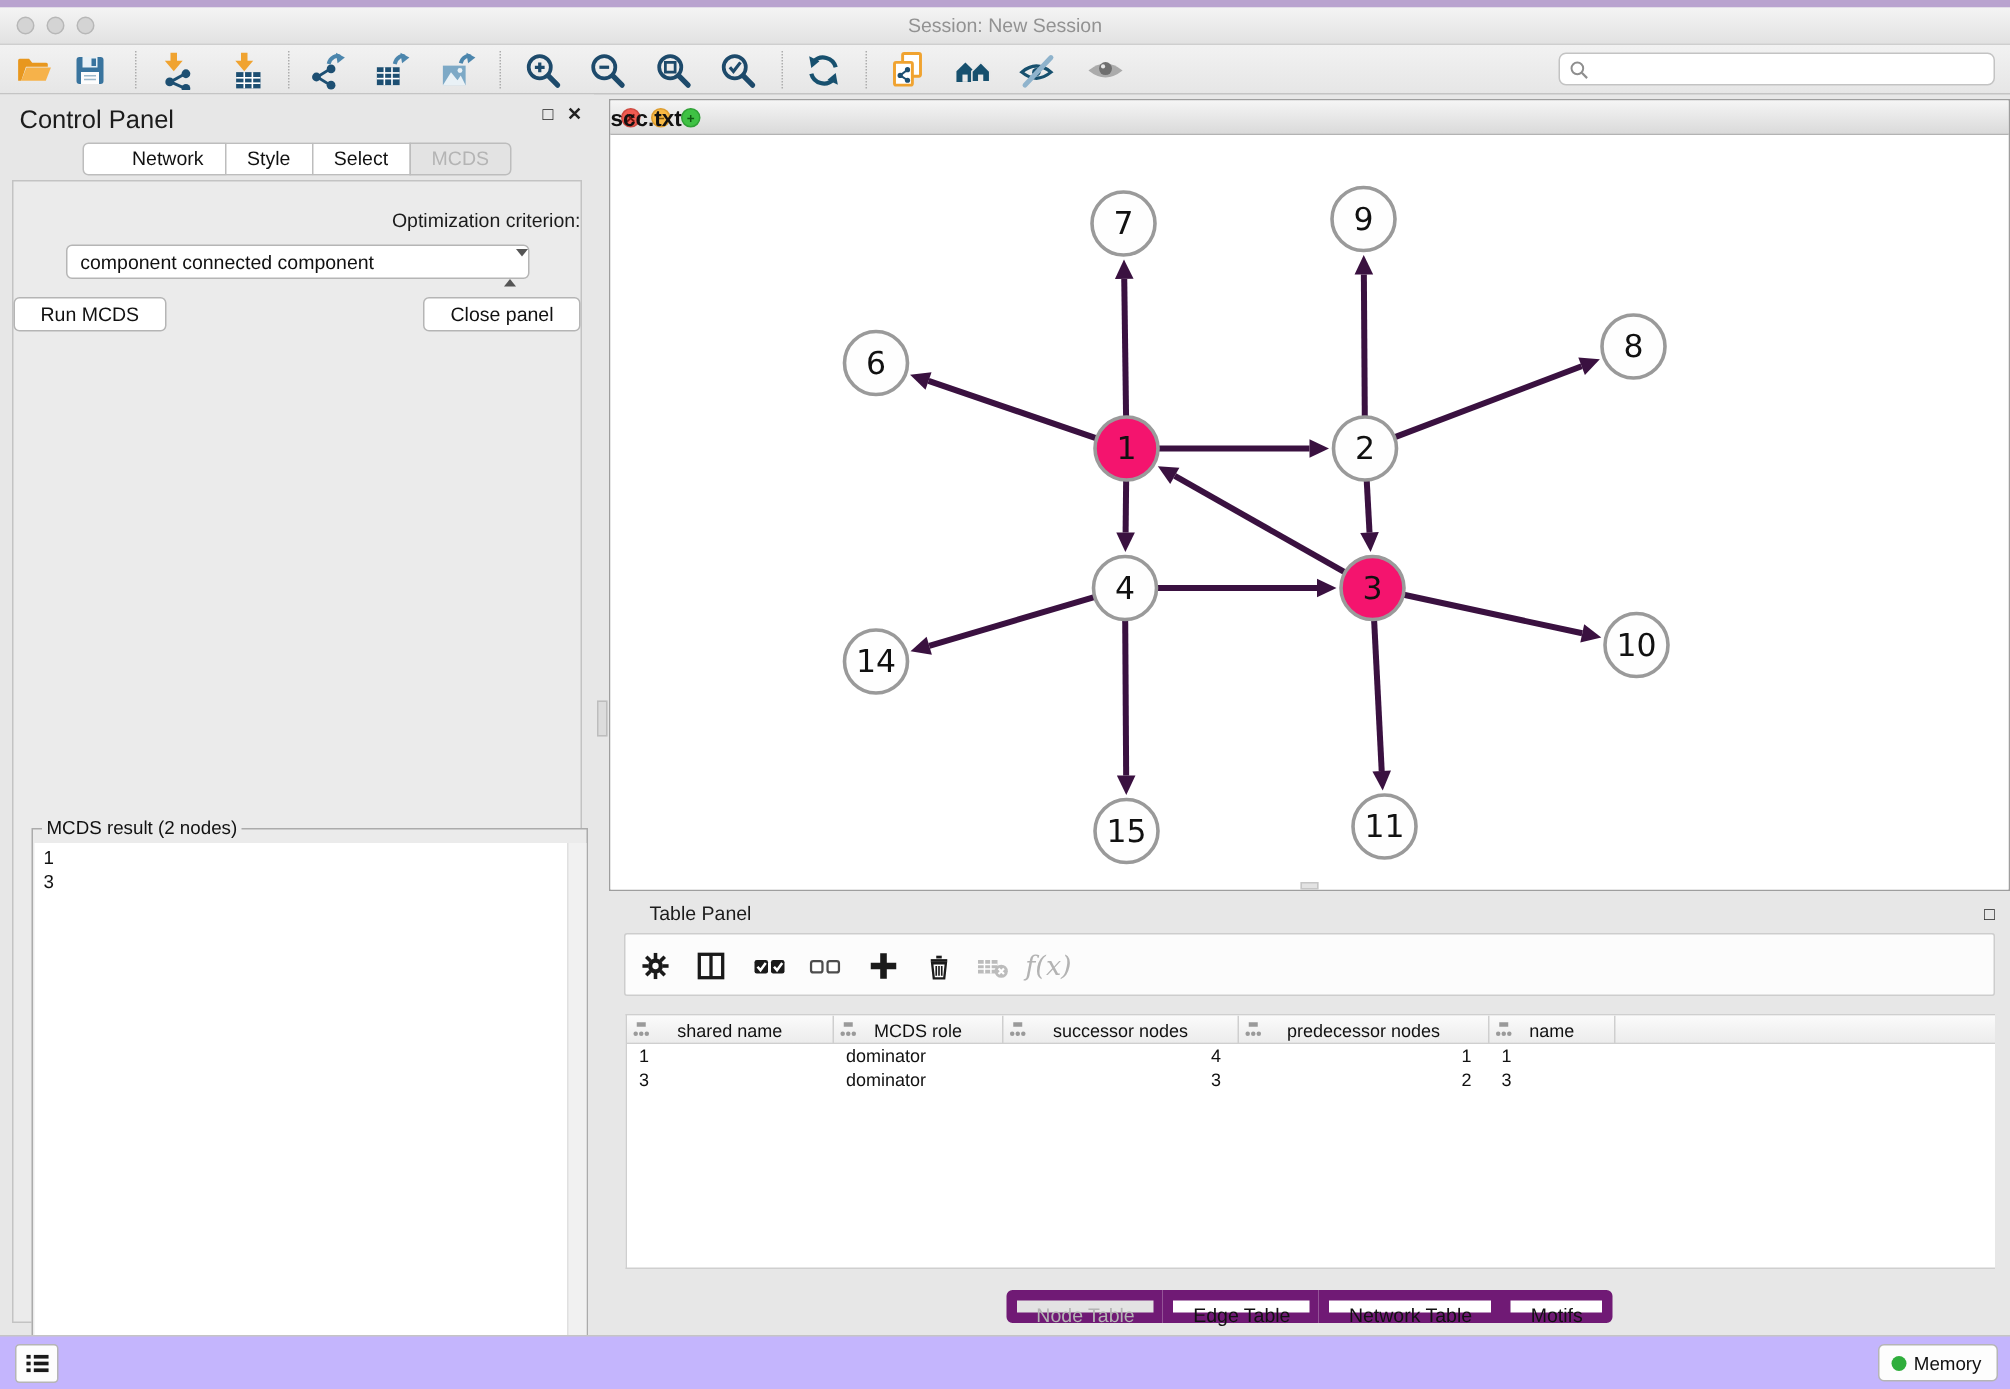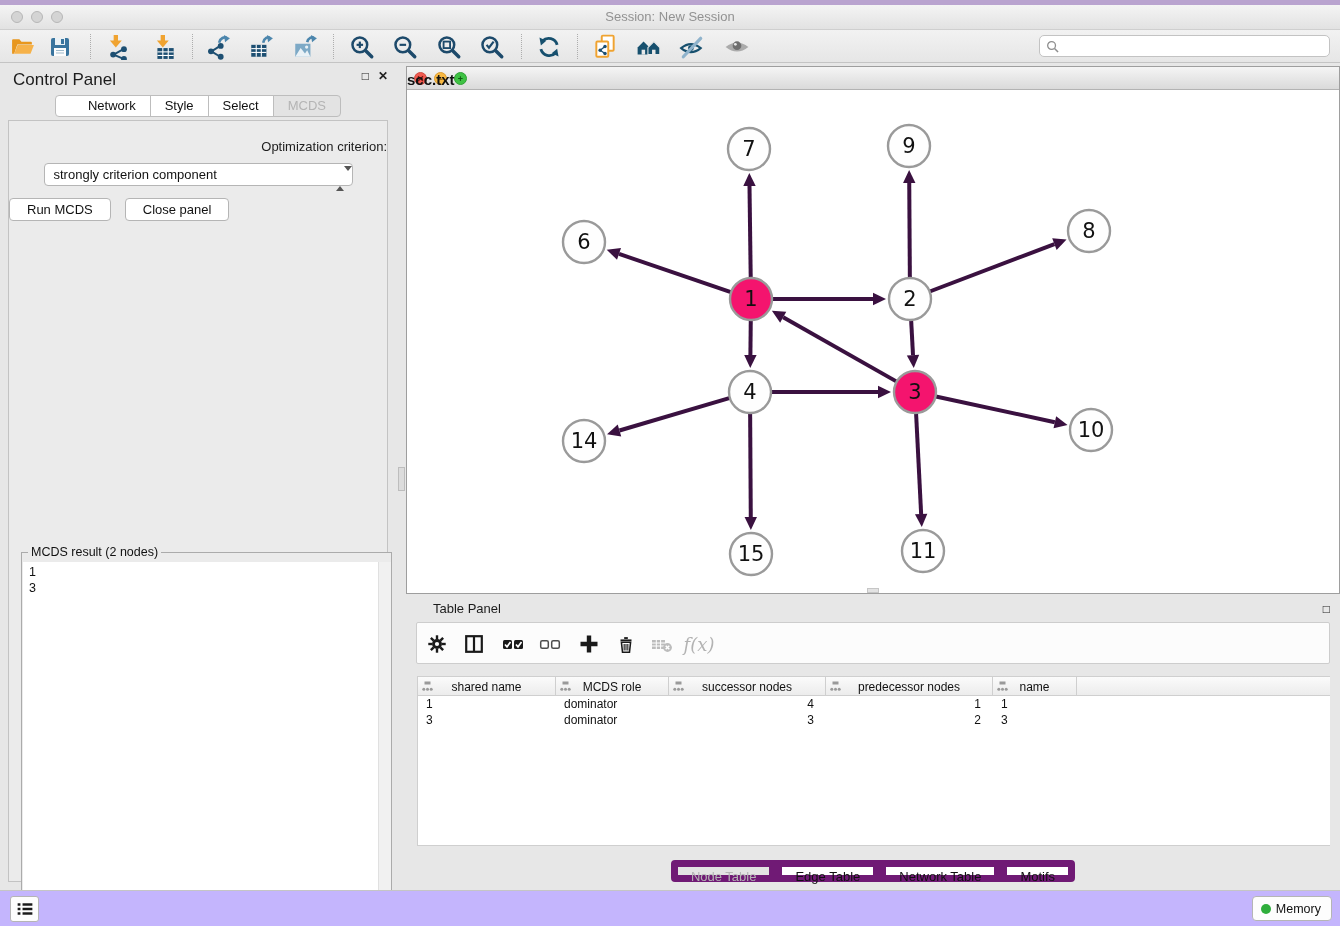--- a/index.html
+++ b/index.html
@@ -48,21 +48,21 @@
     border:1px solid #c3c3c3; background:#ebebeb; }
   .opt-label { margin-top:18px; text-align:right; font-size:13px; color:#1c1c1c; }
   .select { position:relative; margin:9px auto 0 auto; width:309px; height:23px; background:#fff;
     border:1px solid #b5b5b5; border-radius:4px; font-size:13px; line-height:21px;
     padding-left:9px; color:#111; cursor:pointer; }
   .select .stepper { position:absolute; right:7px; top:4px; width:9px; }
   .select .stepper .up { width:0; height:0; border-left:4.5px solid transparent;
     border-right:4.5px solid transparent; border-bottom:5px solid #555; margin-bottom:3px; }
   .select .stepper .down { width:0; height:0; border-left:4.5px solid transparent;
     border-right:4.5px solid transparent; border-top:5px solid #555; }
-  .cp-buttons { margin-top:12px; display:flex; justify-content:flex-start; gap:14px; }
+  .cp-buttons { margin-top:12px; display:flex; justify-content:space-between; gap:14px; }
   .btn { height:23px; padding:0 17px; background:#fff; border:1px solid #b5b5b5;
     border-radius:4px; font-size:13px; line-height:21px; color:#111; cursor:pointer; }
   .result-box { position:absolute; left:12px; top:431px; width:371px; height:382px;
     border:1px solid #ababab; background:#ebebeb; }
   .result-box .legend { position:absolute; left:6px; top:-8px; background:#ebebeb;
     padding:0 3px; font-size:12.5px; color:#111; }
   .result-area { position:absolute; left:1px; right:1px; top:9px; bottom:1px; background:#fff;
     font-size:12.5px; color:#111; padding:2px 6px; line-height:16px; }
   .result-scroll { position:absolute; right:0; top:9px; bottom:1px; width:13px;
     background:#f1f1f1; border-left:1px solid #e0e0e0; }
@@ -314,21 +314,21 @@
     </div>
     <div class="cp-tabs" id="cp-tabs">
         <div class="seg-tab">Network</div>
         <div class="seg-tab">Style</div>
         <div class="seg-tab">Select</div>
         <div class="seg-tab active">MCDS</div>
       </div>
     <div class="cp-body">
       <div class="opt-label">Optimization criterion:</div>
       <div class="select">
-        <span>strongly criterion component</span>
+        <span>component connected component</span>
         <span class="stepper"><span class="up"></span><span class="down"></span></span>
       </div>
       <div class="cp-buttons">
         <button class="btn">Run MCDS</button>
         <button class="btn">Close panel</button>
       </div>
       <div class="result-box">
         <div class="legend">MCDS result (2 nodes)</div>
         <div class="result-area" id="result-area">
             <div>1</div>

